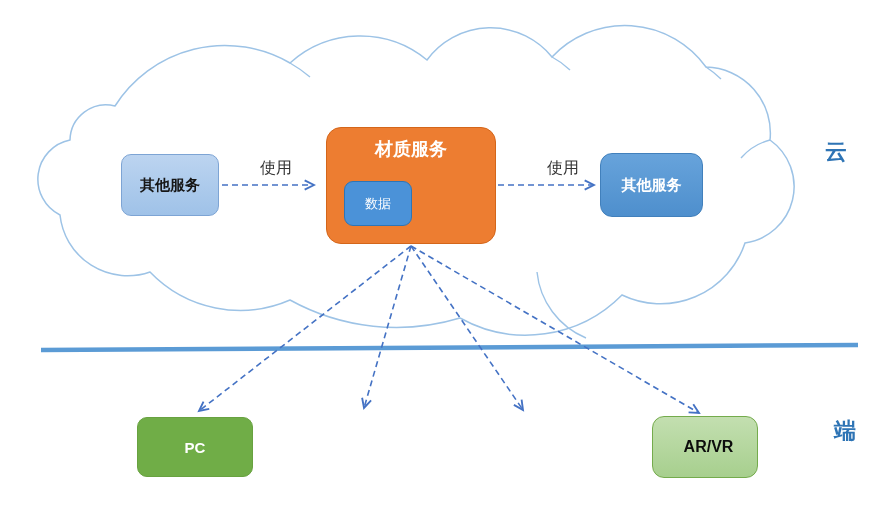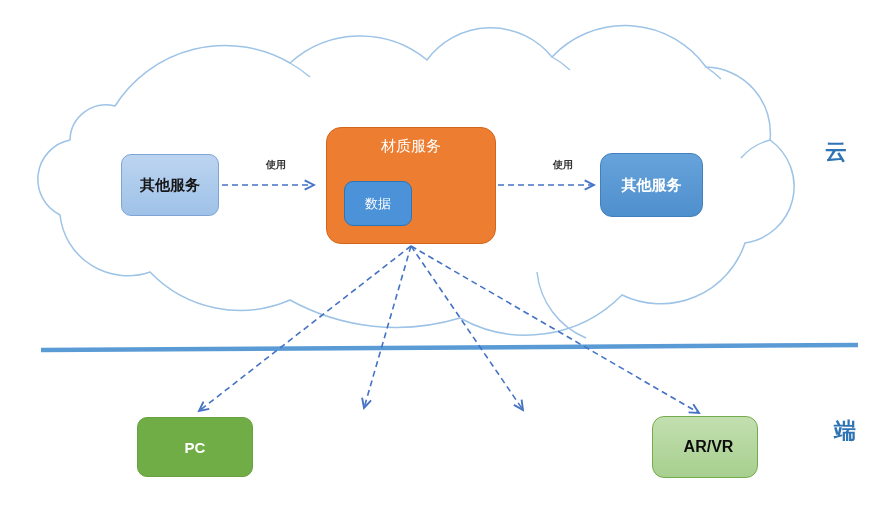--- a/index.html
+++ b/index.html
@@ -24,21 +24,21 @@
     background:linear-gradient(#67a3db,#4e8fcd);
     border:1.5px solid #4180bc; border-radius:12px;
     color:#ffffff; font-weight:bold; font-size:15px;
   }
   .material {
     left:326px; top:127px; width:170px; height:117px;
     background:#ed7d31; border:1.5px solid #d4661a; border-radius:15px;
   }
   .material-title {
     position:absolute; left:0; top:9px; width:100%;
-    text-align:center; color:#ffffff; font-weight:normal; font-size:15px;
+    text-align:center; color:#ffffff; font-weight:bold; font-size:18px;
   }
   .component {
     position:absolute; box-sizing:border-box;
     display:flex; align-items:center; justify-content:center; text-align:center;
     background:#4b92d8; border:1.5px solid #2e75b6; border-radius:9px;
     color:#ffffff; font-size:13px; line-height:1.2; padding:16px;
   }
   .comp-data { left:17px; top:53px; width:68px; height:45px; }
   .comp-rest { left:94px; top:52px; width:67px; height:46px; }
   .client-green {
@@ -49,21 +49,21 @@
   .client-web    { left:310px; top:417px; width:105px; height:60px; }
   .client-mobile { left:475px; top:417px; width:105px; height:60px; }
   .client-light-green {
     left:652px; top:416px; width:106px; height:62px;
     background:linear-gradient(#c3dfb0,#a7cf8e);
     border:1.5px solid #74ab4c; border-radius:12px;
     color:#0d0d0d; font-weight:bold; font-size:16px;padding-left:7px;
   }
   .edge-label {
     position:absolute; width:52px; text-align:center;
-    font-size:10px; color:#333333;font-weight:bold;
+    font-size:16px; color:#333333;
   }
   .use-left  { left:250px; top:158px; }
   .use-right { left:537px; top:158px; }
   .zone-label {
     position:absolute; width:44px; text-align:center;
     color:#2e74b5; font-size:22px; font-weight:bold;
   }
   .zone-cloud  { left:814px; top:137px; }
   .zone-client { left:823px; top:416px; }
 </style>

